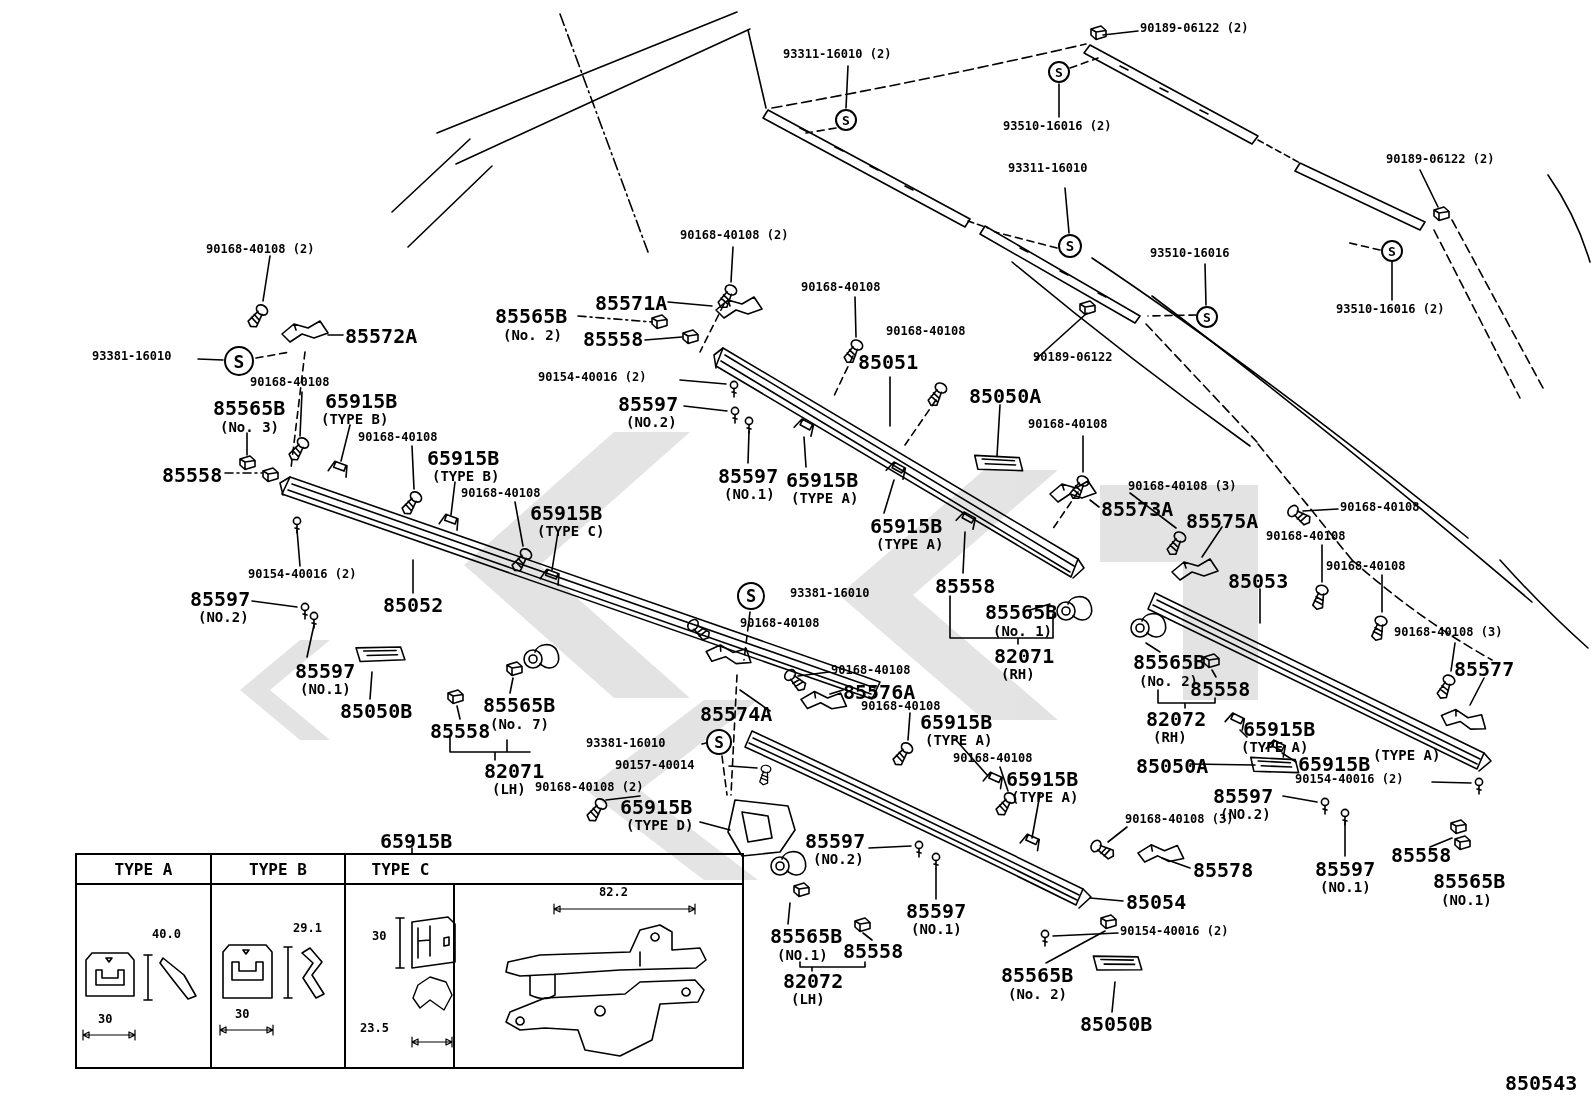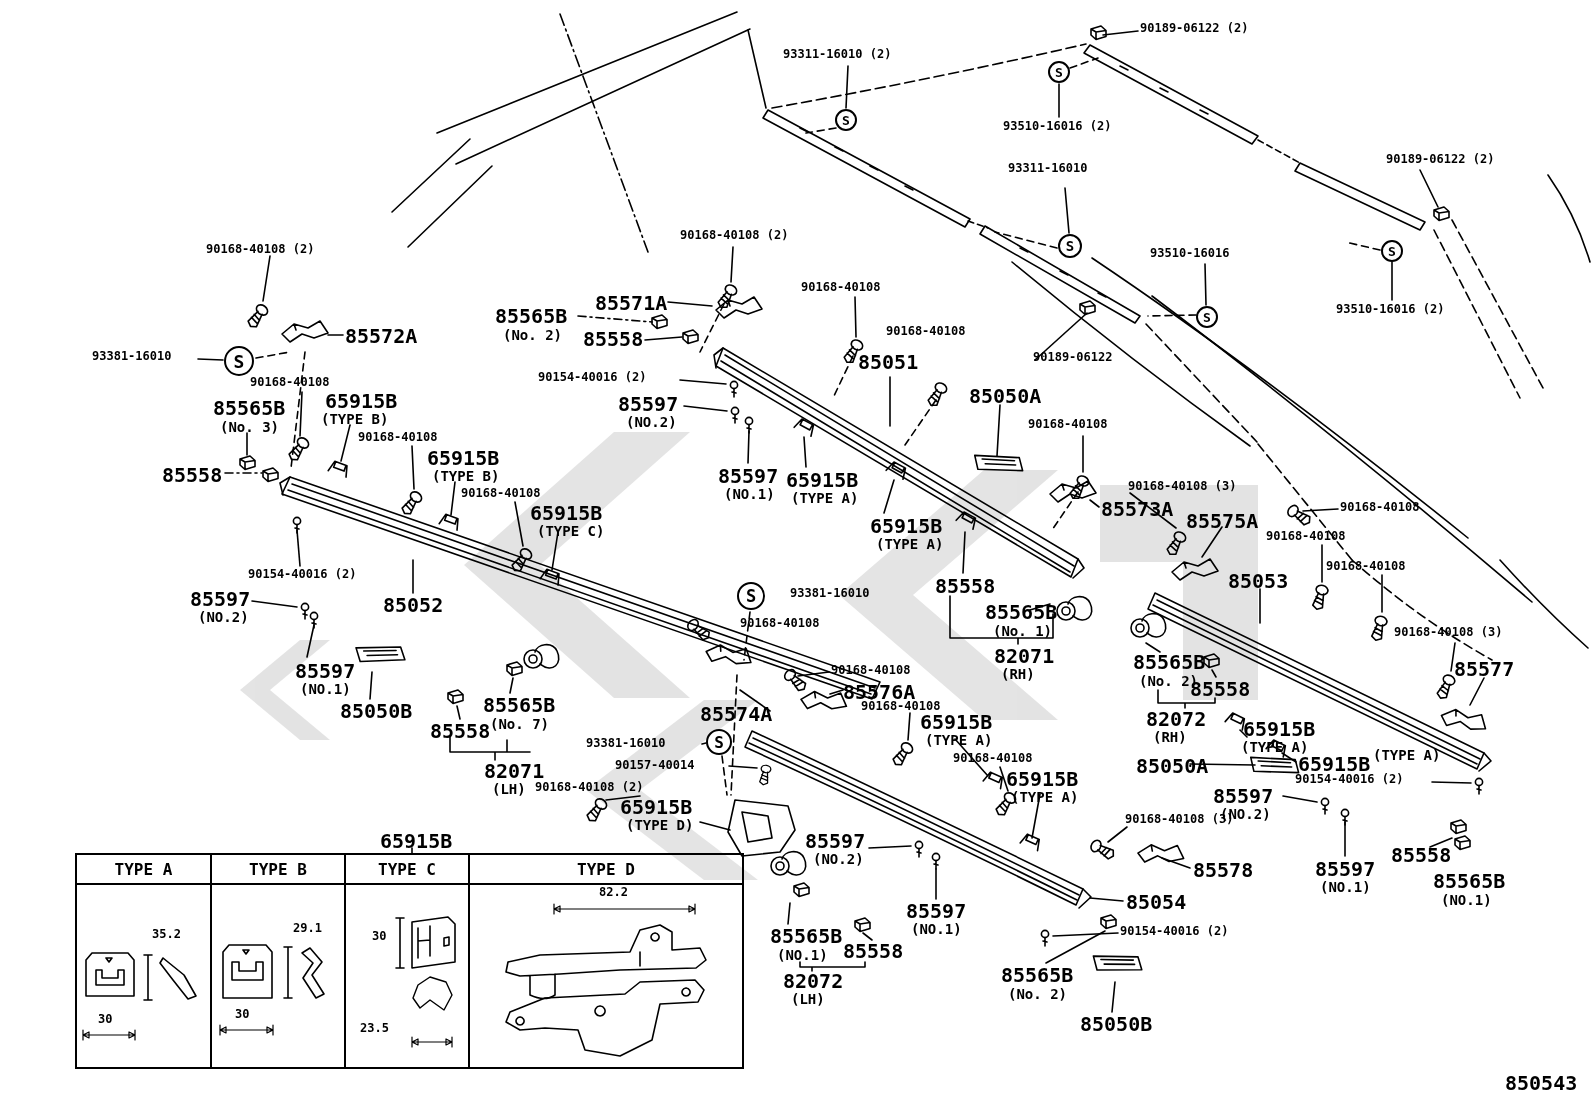--- a/index.html
+++ b/index.html
@@ -16,21 +16,21 @@
   
   .tbl{position:absolute;left:75px;top:853px;width:669px;height:216px;
        border:2px solid #000;box-sizing:border-box;}
   .tbl .hdr{display:flex;height:30px;border-bottom:2px solid #000;box-sizing:border-box;}
   .tbl .hdr div{display:flex;align-items:center;justify-content:center;
        font-size:16px;font-weight:700;border-right:2px solid #000;box-sizing:border-box;}
   .tbl .hdr div:last-child{border-right:none;}
   .tbl .cols{position:absolute;left:0;top:30px;right:0;bottom:0;display:flex;}
   .tbl .cols div{border-right:2px solid #000;box-sizing:border-box;}
   .tbl .cols div:last-child{border-right:none;}
-  .w1{width:135px;} .w2{width:134px;} .w3{width:124px;} .w4{flex:1;}
+  .w1{width:135px;} .w2{width:134px;} .w3{width:109px;} .w4{flex:1;}
 </style>
 </head>
 <body>
 
 <div class="stage">
 
   <svg class="art" width="1592" height="1099" viewBox="0 0 1592 1099" fill="none" stroke="#000" stroke-width="1.6" stroke-linecap="round" stroke-linejoin="round">
 
     <defs>
       <g id="scr">
@@ -475,31 +475,30 @@
       <div class="smark" style="left: 224px; top: 346px; width: 26px; height: 26px; font-size: 18px;">S</div>
       <div class="smark" style="left: 737px; top: 582px; width: 24px; height: 24px; font-size: 17px;">S</div>
       <div class="smark" style="left: 706px; top: 729px; width: 22px; height: 22px; font-size: 16px;">S</div>
     </div>
 
   <div class="tbl">
     <div class="hdr">
       <div class="w1">TYPE A</div>
       <div class="w2">TYPE B</div>
       <div class="w3">TYPE C</div>
-      <div class="w4">TYPE D</div>
     </div>
     <div class="cols">
       <div class="w1"></div>
         <div class="w2"></div>
         <div class="w3"></div>
         <div class="w4"></div>
     </div>
   </div>
 
-  <div class="lbl n" style="left:152px;top:928px">35.2</div>
+  <div class="lbl n" style="left:152px;top:928px">40.0</div>
   <div class="lbl n" style="left:98px;top:1013px">30</div>
   <div class="lbl n" style="left:293px;top:922px">29.1</div>
   <div class="lbl n" style="left:235px;top:1008px">30</div>
   <div class="lbl n" style="left:372px;top:930px">30</div>
   <div class="lbl n" style="left:360px;top:1022px">23.5</div>
   <div class="lbl n" style="left:599px;top:886px">82.2</div>
 
   <div class="lbl b" style="left:1505px;top:1073px">850543</div>
 </div>
 

